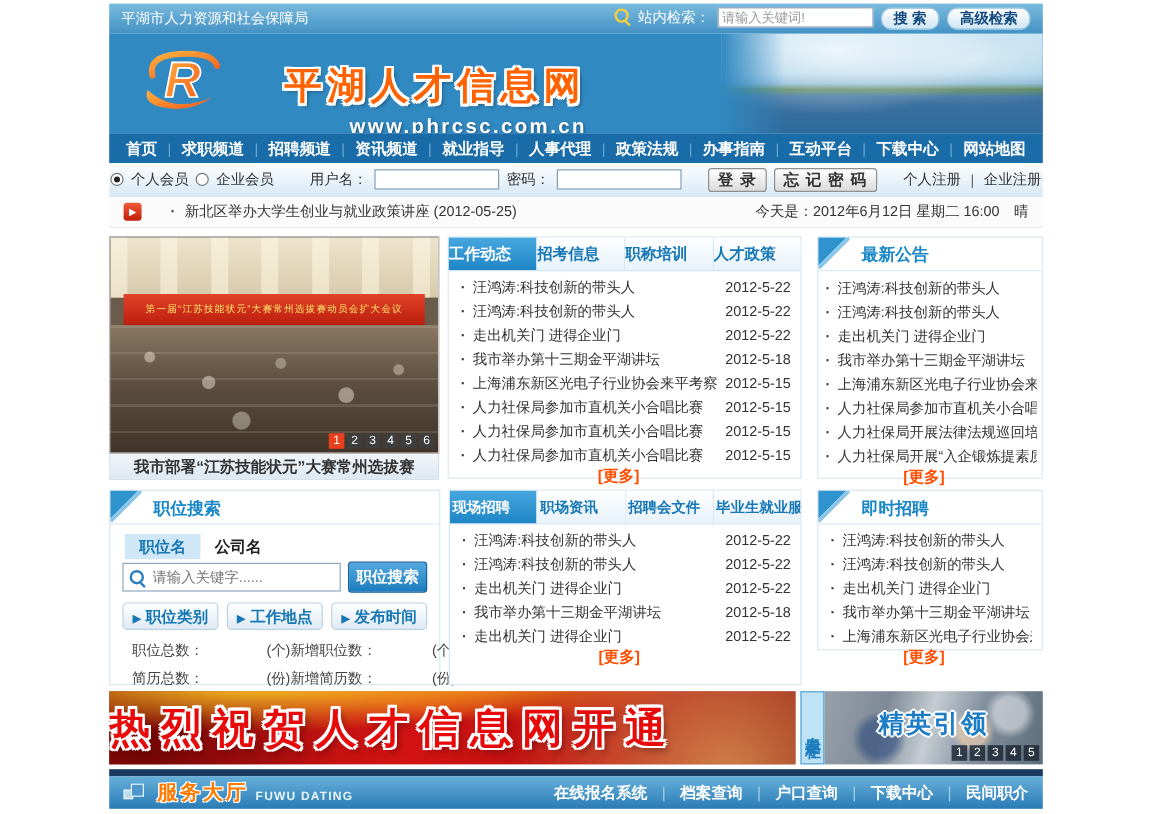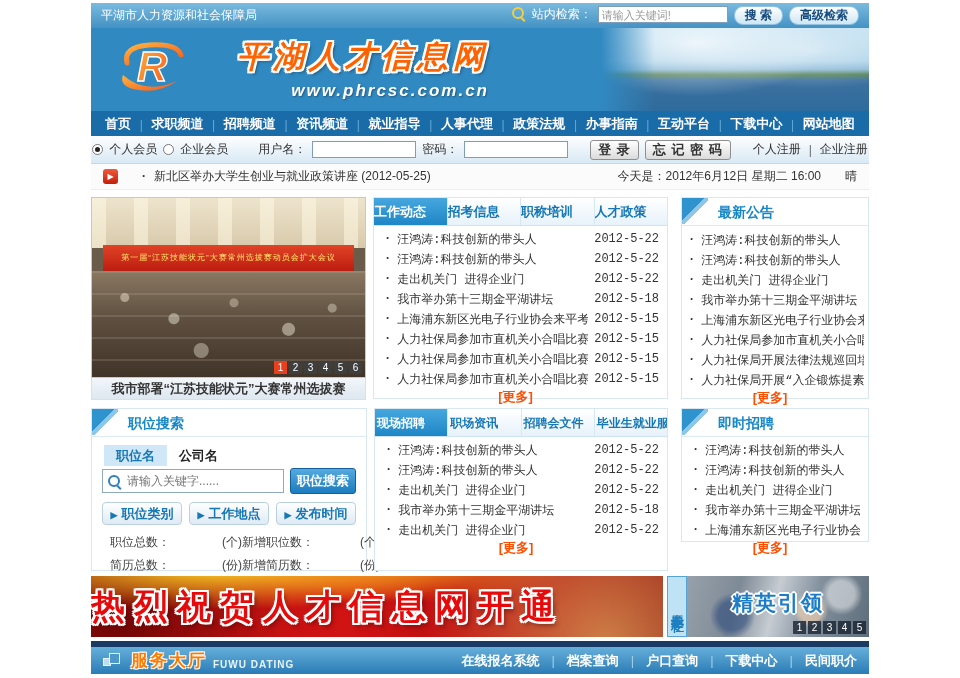--- a/index.html
+++ b/index.html
@@ -1,35 +1,35 @@
 <!DOCTYPE html>
 <html><head>
 <meta charset="utf-8">
 <style>
 * { margin:0; padding:0; box-sizing:border-box; }
 html,body { width:960px; height:678px; background:#fff; font-family:"Liberation Sans",sans-serif; overflow:hidden; }
-ul { list-style:none;font-family:Liberation Mono, monospace; }
+ul { list-style:none; }
 .page { width:778px; margin:0 auto; padding-top:3px; }
 
 
 .topbar { height:25px; background:linear-gradient(#7ABADE,#4392C4); display:flex; align-items:center; padding:0 10px; color:#fff; font-size:12px; }
 .tb-right { margin-left:auto; display:flex; gap:6px; }
 .mag { position:relative; width:15px; height:15px; display:inline-block; }
 .mag::before { content:""; position:absolute; left:1px; top:1px; width:8px; height:8px; border:2px solid #F6CE3E; border-radius:50%; }
 .mag::after { content:""; position:absolute; left:11px; top:11px; width:5px; height:2px; background:#F6CE3E; transform:rotate(45deg); transform-origin:0 0; }
 .mag.blue::before { border-color:#2E7FC0; }
 .mag.blue::after { background:#2E7FC0; }
 .tb-input { width:130px; height:17px; border:1px solid #7F9DB9; font-size:11px; padding:0 3px; }
 .tb-input::placeholder { color:#999; }
 .tb-btn { height:19px; padding:0 10px; border:1px solid #93C2E0; border-radius:9px; background:linear-gradient(#FFFFFF,#CFE6F4); color:#12497F; font-weight:bold; font-size:12px; cursor:pointer; }
 
 
 .header { height:83px; background:#3189C1; position:relative; overflow:hidden; }
 .logo { position:absolute; left:20px; top:11px; }
-.title-wrap { position:absolute; left:146px; top:8px;font-style:italic; }
+.title-wrap { position:absolute; left:146px; top:23px; }
 .site-title { font-size:31px; font-weight:bold; letter-spacing:5px; color:#FF6200;
   text-shadow:-2px -2px 0 #fff,2px -2px 0 #fff,-2px 2px 0 #fff,2px 2px 0 #fff,0 2px 0 #fff,2px 0 0 #fff,0 -2px 0 #fff,-2px 0 0 #fff,3px 3px 3px rgba(0,0,0,.35); }
 .site-url { font-size:17px; font-weight:bold; color:#fff; letter-spacing:2px; text-align:right; margin-top:3px; text-shadow:1px 1px 2px rgba(0,0,0,.35); }
 .header-photo { position:absolute; right:0; top:0; width:268px; height:83px;
   background:
    linear-gradient(to right,#3189C1,rgba(49,137,193,0) 20%),
    radial-gradient(ellipse at 35% 18%, rgba(255,255,255,.75) 0%, transparent 55%),
    radial-gradient(ellipse at 78% 26%, rgba(255,255,255,.5) 0%, transparent 45%),
    linear-gradient(180deg,#BFDFF1 0%,#A3CDE6 40%,#7FB2D2 50%,#4F7E52 56%,#3C719F 63%,#2E6B9D 100%); }
 
@@ -47,21 +47,21 @@
 .lg-btn { height:20px; padding:0 7px; border:1px solid #8F8F8F; border-radius:3px; background:linear-gradient(#FFFFFF,#DBDBDB); font-weight:bold; font-size:13px; color:#333; letter-spacing:1px; cursor:pointer; }
 .reg-link { cursor:pointer; }
 .reg-sep::before { content:"|"; color:#666; margin:0 2px; }
 .gap18 { width:18px; } .gap10 { width:10px; }
 
 
 .ticker { height:26px; display:flex; align-items:center; padding:0 12px; font-size:12px; color:#333; background:#FBFBFB; border-bottom:1px solid #EEE; }
 .ticker-icon { width:15px; height:15px; border-radius:3px; background:linear-gradient(#F05A3A,#C21E0A); color:#fff; font-size:8px; line-height:15px; text-align:center; margin-right:24px; cursor:pointer; }
 .ticker-headline { cursor:pointer; }
 .ticker-headline::before { content:"·"; font-weight:bold; margin-right:8px; }
-.ticker-right { margin-left:auto; display:flex; gap:24px; }
+.ticker-right { margin-left:auto; display:flex; gap:12px; }
 
 
 .row1 { display:flex; margin-top:7px; }
 .row2 { display:flex; margin-top:8px; }
 .panel { border:1px solid #D9E7F2; background:#fff; }
 
 .photo-box { width:275px; }
 .photo { position:relative; height:181px; border:1px solid #C8C8C8; background:#6B5B4B; overflow:hidden; cursor:pointer; }
 .ph-ceiling { position:absolute; top:0; left:0; right:0; height:28%;
   background:repeating-linear-gradient(90deg, rgba(255,250,230,.5) 0 14px, transparent 14px 42px), linear-gradient(#EDE4CC,#D8C9AB); }

